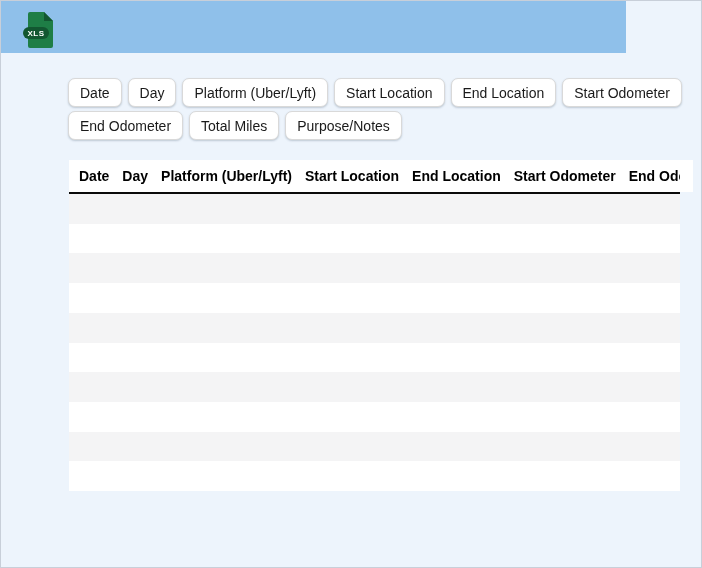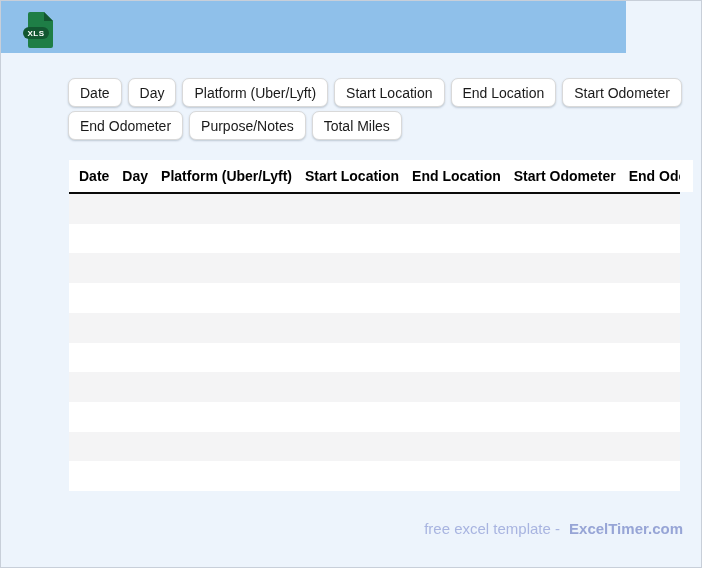--- a/index.html
+++ b/index.html
@@ -84,22 +84,22 @@
       <div class="chip-row">
         <div class="chip">Date</div>
         <div class="chip">Day</div>
         <div class="chip">Platform (Uber/Lyft)</div>
         <div class="chip">Start Location</div>
         <div class="chip">End Location</div>
         <div class="chip">Start Odometer</div>
       </div>
       <div class="chip-row">
         <div class="chip">End Odometer</div>
+        <div class="chip">Total Miles</div>
         <div class="chip">Purpose/Notes</div>
-        <div class="chip">Total Miles</div>
       </div>
     </div>
 
   <div class="table-card">
     <div class="thead">
       <div class="thead-inner" id="thead">
           <div class="th">Date</div>
           <div class="th">Day</div>
           <div class="th">Platform (Uber/Lyft)</div>
           <div class="th">Start Location</div>
@@ -116,17 +116,14 @@
         <div class="trow even"></div>
         <div class="trow odd"></div>
         <div class="trow even"></div>
         <div class="trow odd"></div>
         <div class="trow even"></div>
         <div class="trow odd"></div>
         <div class="trow even"></div>
       </div>
   </div>
 
-  <div class="footer">
-    <span>free excel template -</span><span class="brand">ExcelTimer.com</span>
-  </div>
 
 </div>
 
 </body></html>

